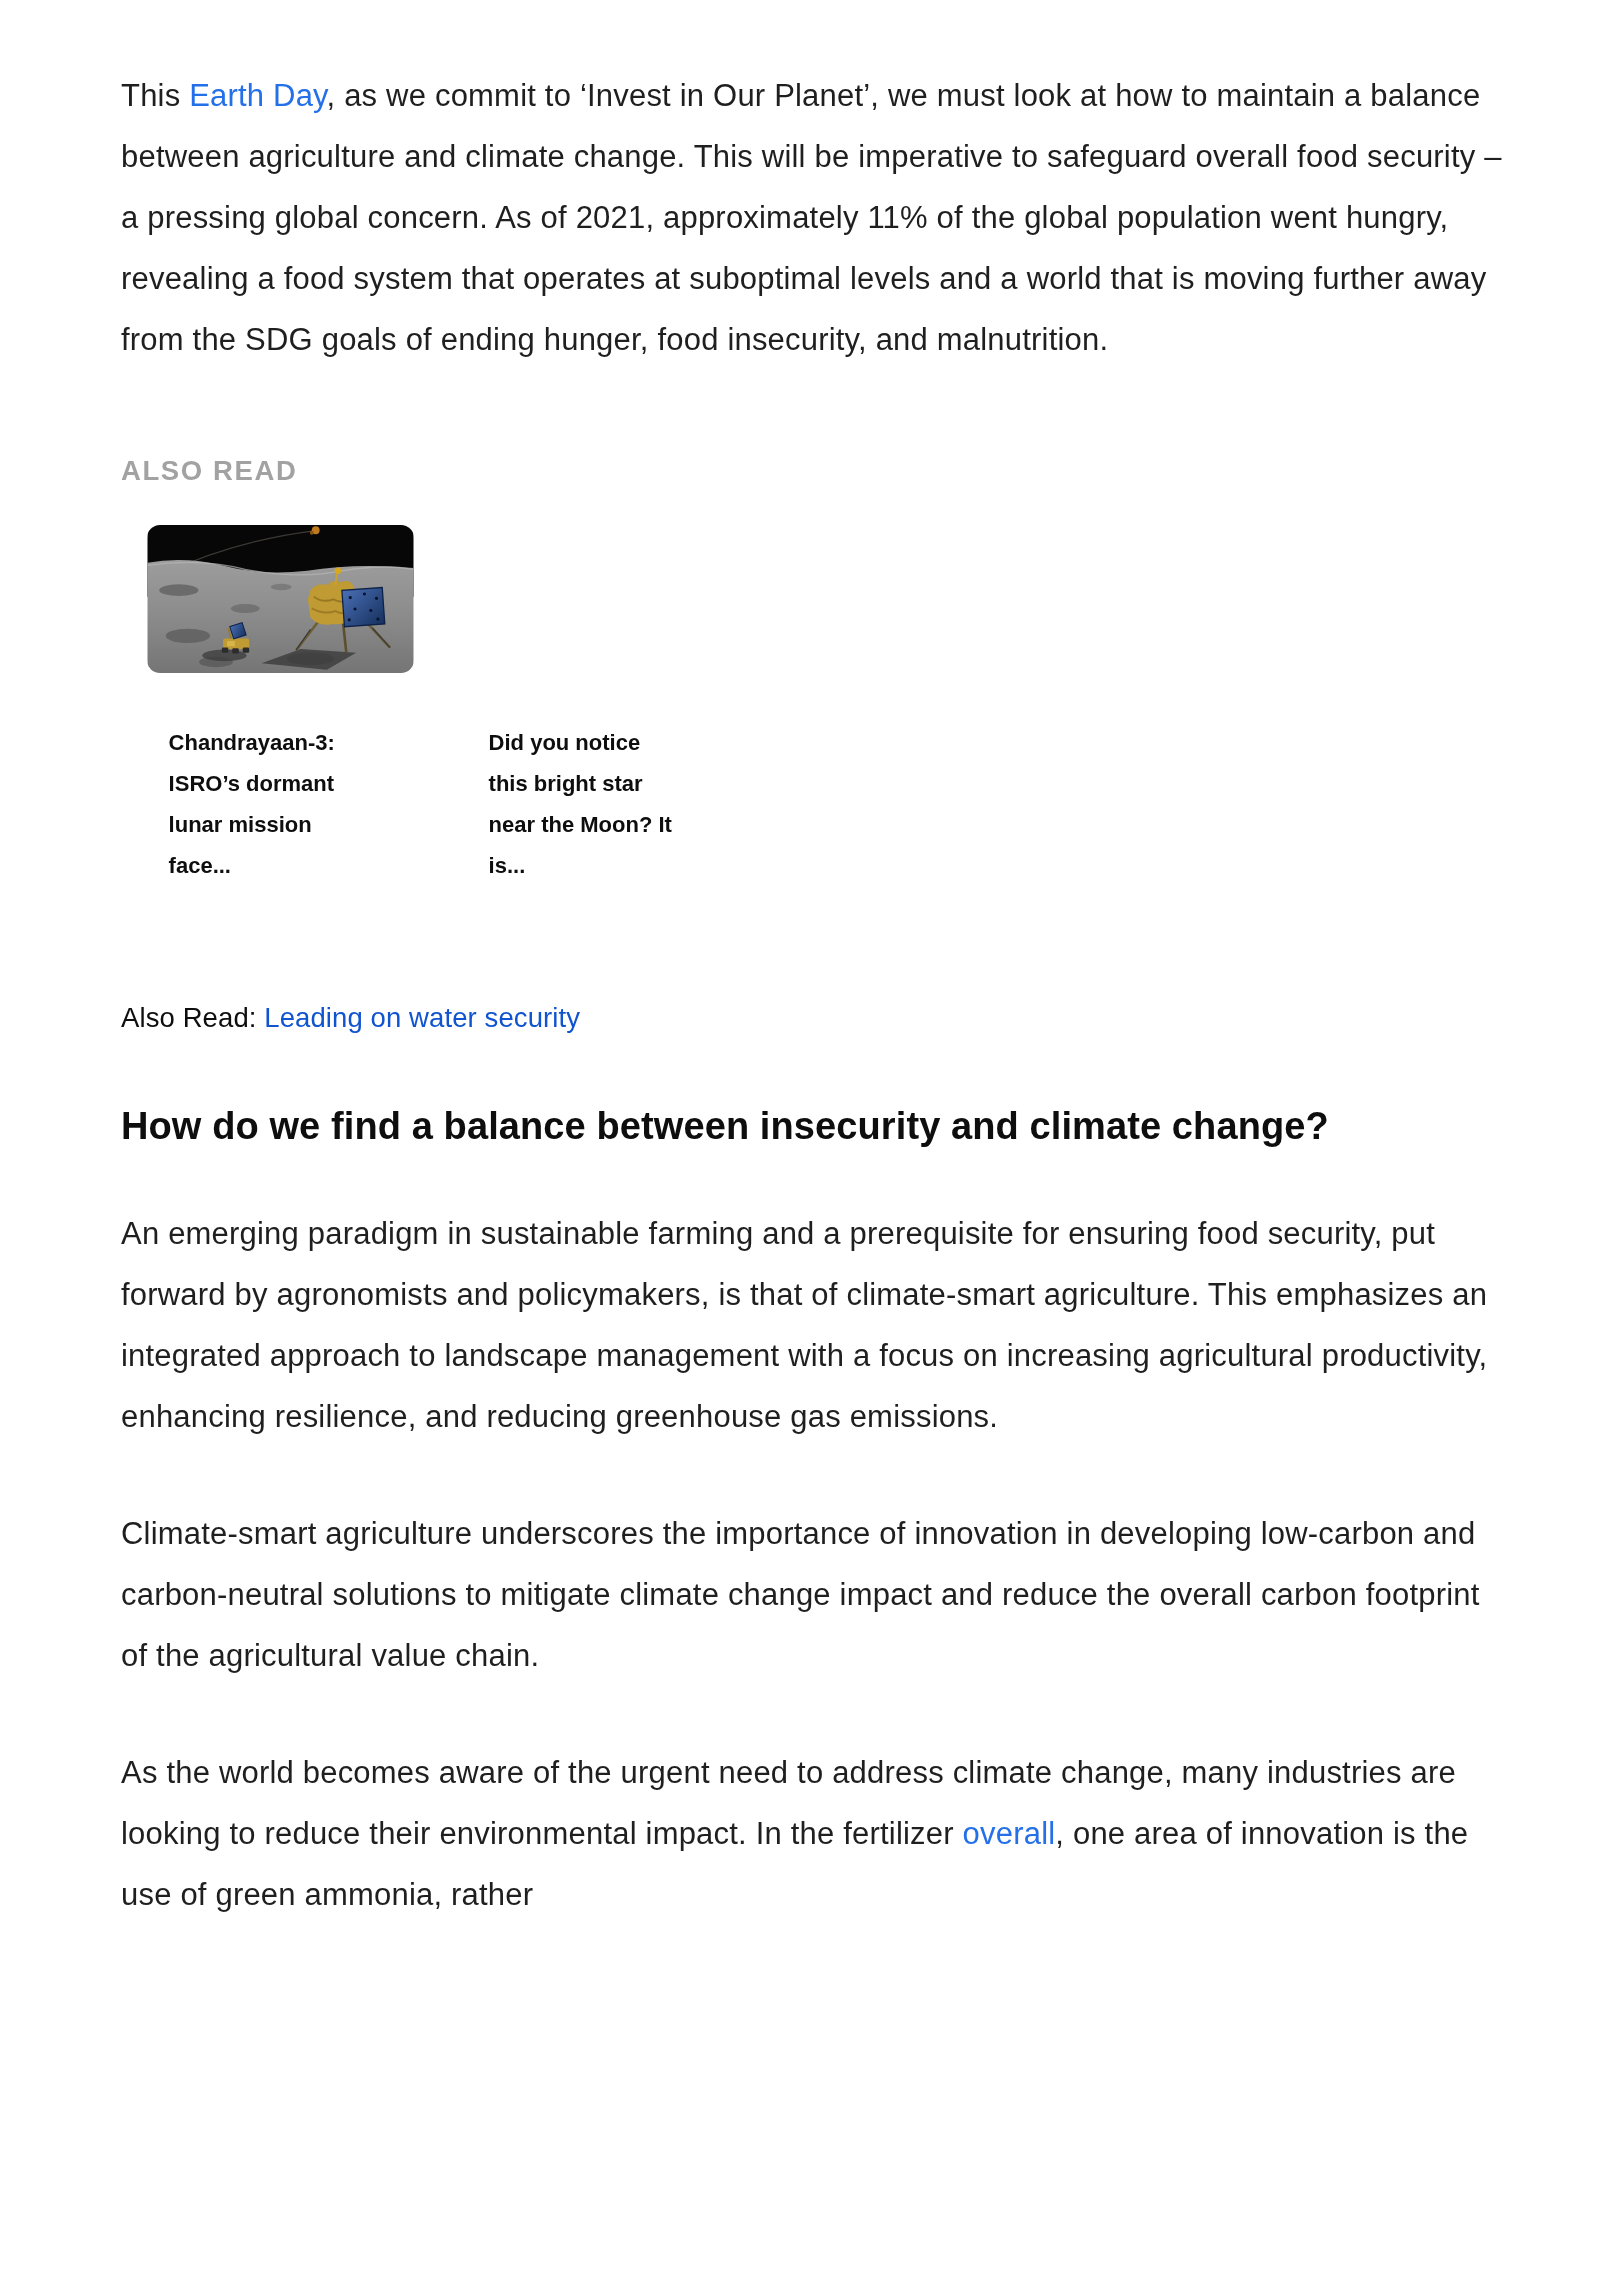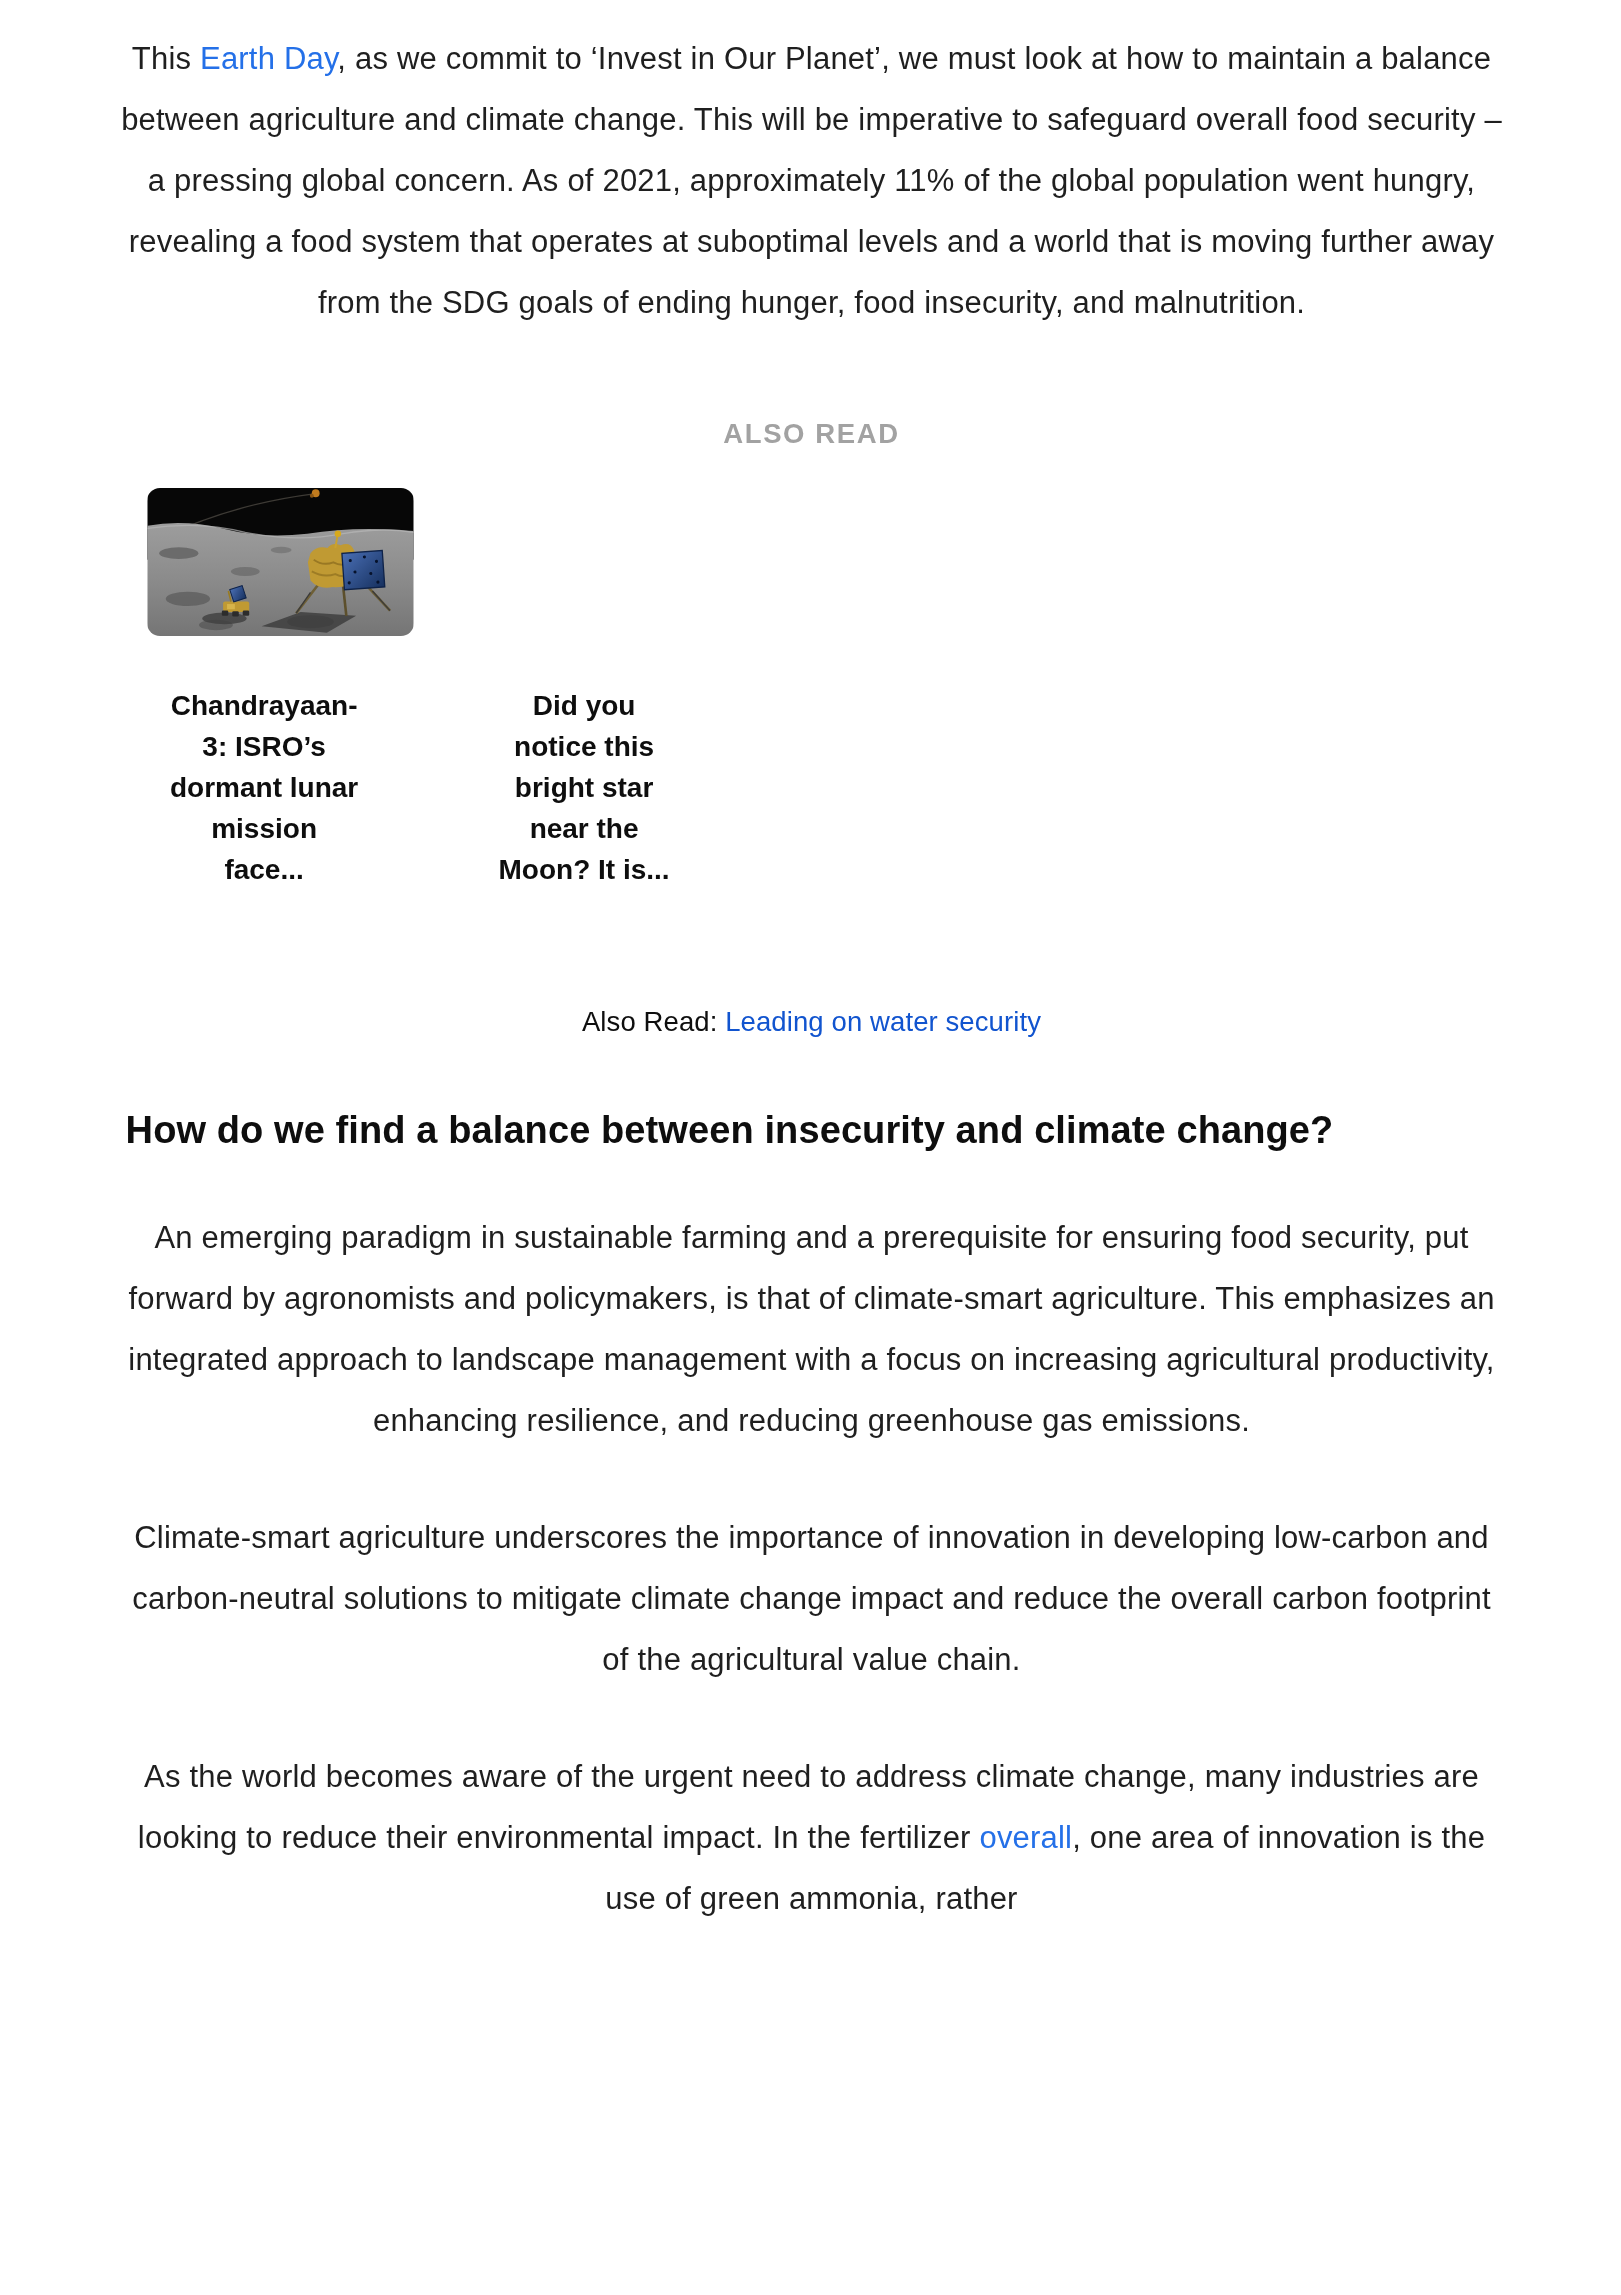--- a/index.html
+++ b/index.html
@@ -4,24 +4,23 @@
 <style>
   html,body{margin:0;padding:0;background:#fff;}
   body{
     width:1622px;height:2295px;
     font-family:"Liberation Sans","DejaVu Sans",sans-serif;
     -webkit-font-smoothing:antialiased;
   }
   .page{
     box-sizing:border-box;
     width:1622px;height:2295px;
-    padding:28px 120px 0 121px;
+    padding:65px 120px 0 121px;
     overflow:hidden;
     background:var(--background,#fff);
-    text-align:center;
   }
   .body-text{
     font-size:31px;line-height:61px;
     font-weight:400;letter-spacing:0.2px;
     color:var(--text,#1f1f1f);
     max-width:1382px;
     margin:0 0 56px 0;
   }
   .body-text .seg-link{color:var(--link,#2470e8);text-decoration:none;}
   .also-read-label{
@@ -44,21 +43,21 @@
   .thumb{
     position:absolute;top:0;left:0;
     width:267px;height:148px;
     border-radius:13px;
     overflow:hidden;
     display:block;
   }
   .card-title{
     margin:0 0 0 21.6px;
     max-width:191px;
-    font-size:28px;line-height:41px;
+    font-size:22px;line-height:41px;
     font-weight:700;
     color:var(--title,#0e0e0e);
   }
   .also-read-line{
     margin:108px 0 0 0;
     font-size:27.5px;line-height:47px;font-weight:400;
     color:var(--title,#111);
     letter-spacing:0.1px;
   }
   .also-read-line .seg-link{color:var(--boldlink,#1154cf);text-decoration:none;}

